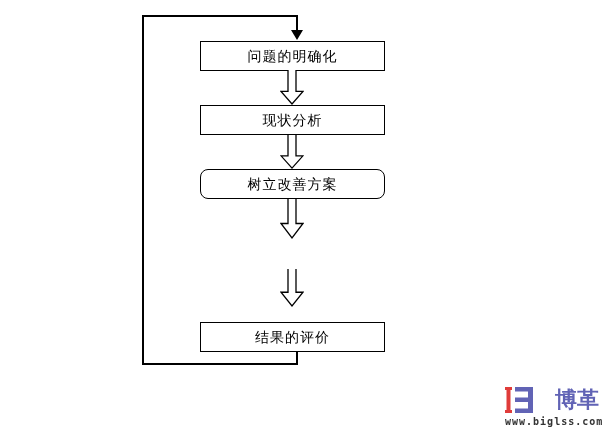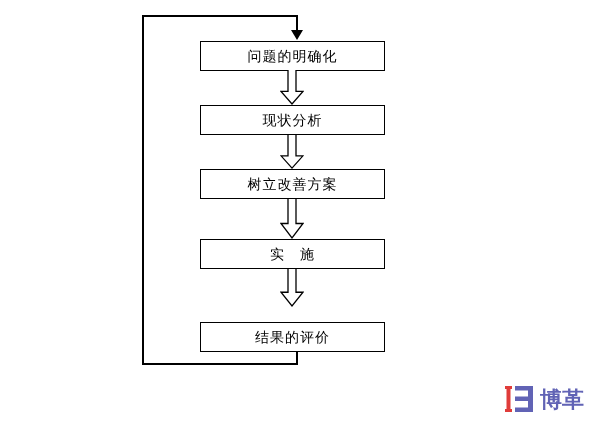--- a/index.html
+++ b/index.html
@@ -40,21 +40,21 @@
     border: 1px solid #000000;
     background: #ffffff;
     text-align: center;
     line-height: 28px;
     font-size: 14px;
     color: #000000;
     letter-spacing: 1px;
   }
   .pbox1 { top: 41px; }
   .pbox2 { top: 105px; }
-  .pbox3 { top: 169px; }
+  .pbox3 { top: 169px; border-radius: 8px; }
   .pbox4 { top: 239px; }
   .pbox5 { top: 322px; }
 
   
   .block-arrow { position: absolute; left: 280px; width: 24px; display: block; }
   .ba1 { top: 70px;  height: 35px; }
   .ba2 { top: 135px; height: 34px; }
   .ba3 { top: 199px; height: 40px; }
   .ba4 { top: 269px; height: 38px; }
 
@@ -65,21 +65,21 @@
     width: 300px;
     text-align: center;
     font-size: 14px;
     font-weight: bold;
     color: #000000;
     letter-spacing: 1px;
   }
 
   
   .logo { position: absolute; left: 505px; top: 386px; width: 106px; height: 46px; }
-  .logo-row { display: flex; gap: 5px; height: 28px; }
+  .logo-row { display: flex; align-items: center; gap: 20px; height: 28px; }
   .logo-mark { display: block; }
   .logo-brand {
     font-size: 22px;
     font-weight: bold;
     color: #6163B5;
     line-height: 28px;
     white-space: nowrap;
   }
   .logo-url {
     margin-top: 2px;
@@ -105,23 +105,20 @@
 
   <div class="pbox pbox2">
     <span>现状分析</span>
   </div>
   <div class="pbox pbox1">
     <span>问题的明确化</span>
   </div>
   <div class="pbox pbox3">
     <span>树立改善方案</span>
   </div>
-  <div class="pbox pbox4">
-    <span>实　施</span>
-  </div>
   <div class="pbox pbox5">
     <span>结果的评价</span>
   </div>
 
   <svg class="block-arrow ba1" viewBox="0 0 24 36" preserveAspectRatio="none">
     <path d="M8 0 L8 22 L1 22 L12 35 L23 22 L16 22 L16 0" fill="#ffffff" stroke="#000000" stroke-width="1.3"></path>
   </svg>
   <svg class="block-arrow ba2" viewBox="0 0 24 36" preserveAspectRatio="none">
     <path d="M8 0 L8 22 L1 22 L12 35 L23 22 L16 22 L16 0" fill="#ffffff" stroke="#000000" stroke-width="1.3"></path>
   </svg>
@@ -141,15 +138,16 @@
         <rect x="1.5" y="0" width="4" height="26" fill="#E03C3A"></rect>
         <rect x="0" y="23" width="7" height="3" fill="#E03C3A"></rect>
 
         <rect x="10" y="0" width="18" height="4.5" fill="#6163B5"></rect>
         <rect x="10" y="10.5" width="18" height="4.5" fill="#6163B5"></rect>
         <rect x="10" y="21.5" width="18" height="4.5" fill="#6163B5"></rect>
         <rect x="23" y="0" width="5" height="26" fill="#6163B5"></rect>
       </svg>
       <span class="logo-brand">博革</span>
     </div>
+    <div class="logo-url">www.biglss.com</div>
   </div>
 
 </div>
 
 </body></html>

